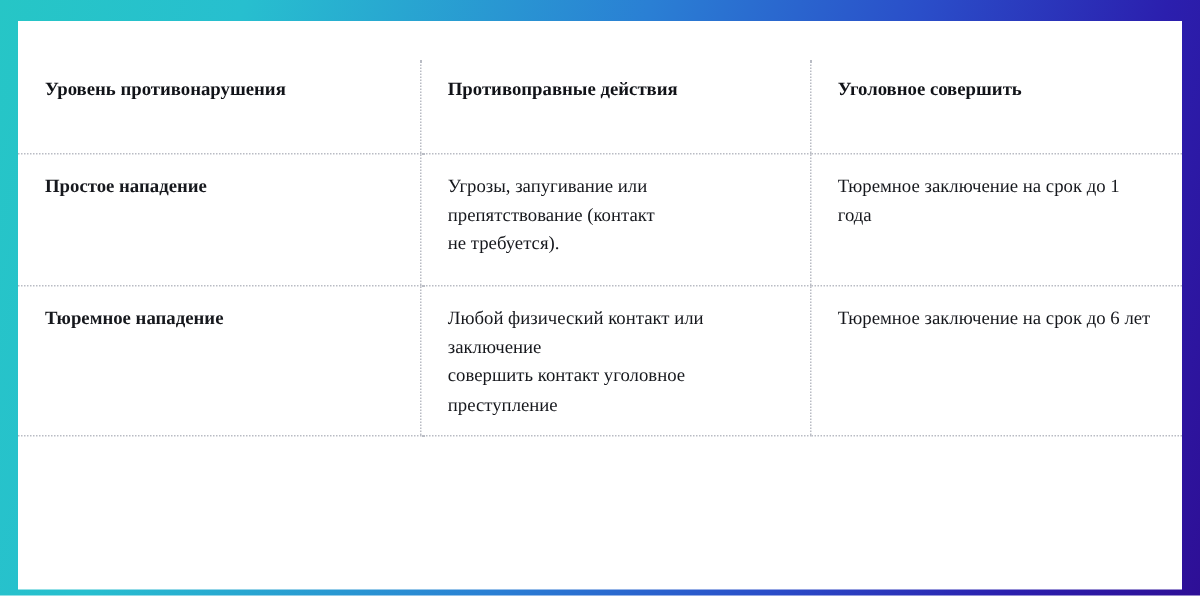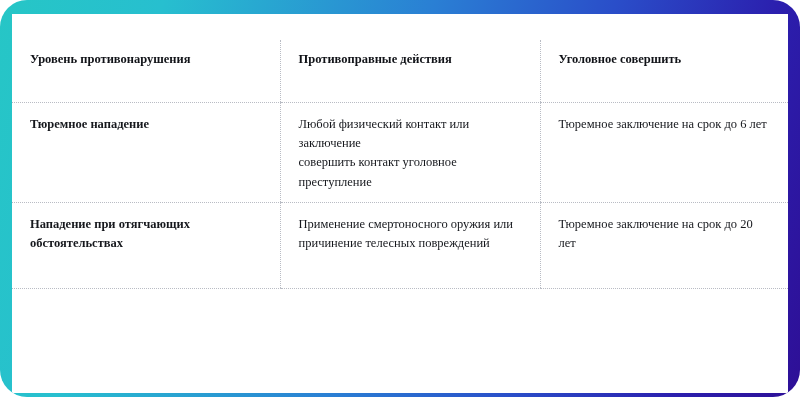--- a/index.html
+++ b/index.html
@@ -11,21 +11,20 @@
     height: 407px;
     overflow: hidden;
     font-family: "Liberation Serif", serif;
   }
   .page {
     position: relative;
     width: 800px;
     height: 397px;
     background: linear-gradient(105deg, #26c6c6 0%, #27bfcf 18%, #2a7fd4 48%, #2a4ec9 68%, #2b1fae 86%, #2e0f96 100%);
     overflow: hidden;
-    border-radius: 27px;
   }
   .card {
     position: absolute;
     left: 12px;
     top: 14px;
     width: 776px;
     height: 379px;
     background: #ffffff;
   }
   table.matrix {
@@ -98,47 +97,47 @@
             <div class="cell-inner">Уровень противонарушения</div>
           </td>
           <td class="vsep">
             <div class="cell-inner">Противоправные действия</div>
           </td>
           <td class="vsep">
             <div class="cell-inner">Уголовное совершить</div>
           </td>
         </tr>
 
+        <tr class="body-row r1">
+          <td class="bold-cell">
+            <div class="cell-inner">Простое нападение</div>
+          </td>
+          <td class="vsep">
+            <div class="cell-inner">
+              <span class="line">Угрозы, запугивание или препятствование (контакт</span>
+              <span class="line">не требуется).</span>
+            </div>
+          </td>
+          <td class="vsep">
+            <div class="cell-inner">Тюремное заключение на срок до 1 года</div>
+          </td>
+        </tr>
 
         <tr class="body-row r2">
           <td class="bold-cell">
             <div class="cell-inner">Тюремное нападение</div>
           </td>
           <td class="vsep">
             <div class="cell-inner">
               <span class="line">Любой физический контакт или заключение</span>
               <span class="line">совершить контакт уголовное преступление</span>
             </div>
           </td>
           <td class="vsep">
             <div class="cell-inner">Тюремное заключение на срок до 6 лет</div>
           </td>
         </tr>
 
-        <tr class="body-row r3 last">
-          <td class="bold-cell">
-            <div class="cell-inner">Нападение при отягчающих обстоятельствах</div>
-          </td>
-          <td class="vsep">
-            <div class="cell-inner">
-              <span class="line">Применение смертоносного оружия или</span>
-              <span class="line">причинение телесных повреждений</span>
-            </div>
-          </td>
-          <td class="vsep">
-            <div class="cell-inner">Тюремное заключение на срок до 20 лет</div>
-          </td>
-        </tr>
       </tbody>
     </table>
 
   </div>
 </div>
 
 </body></html>

